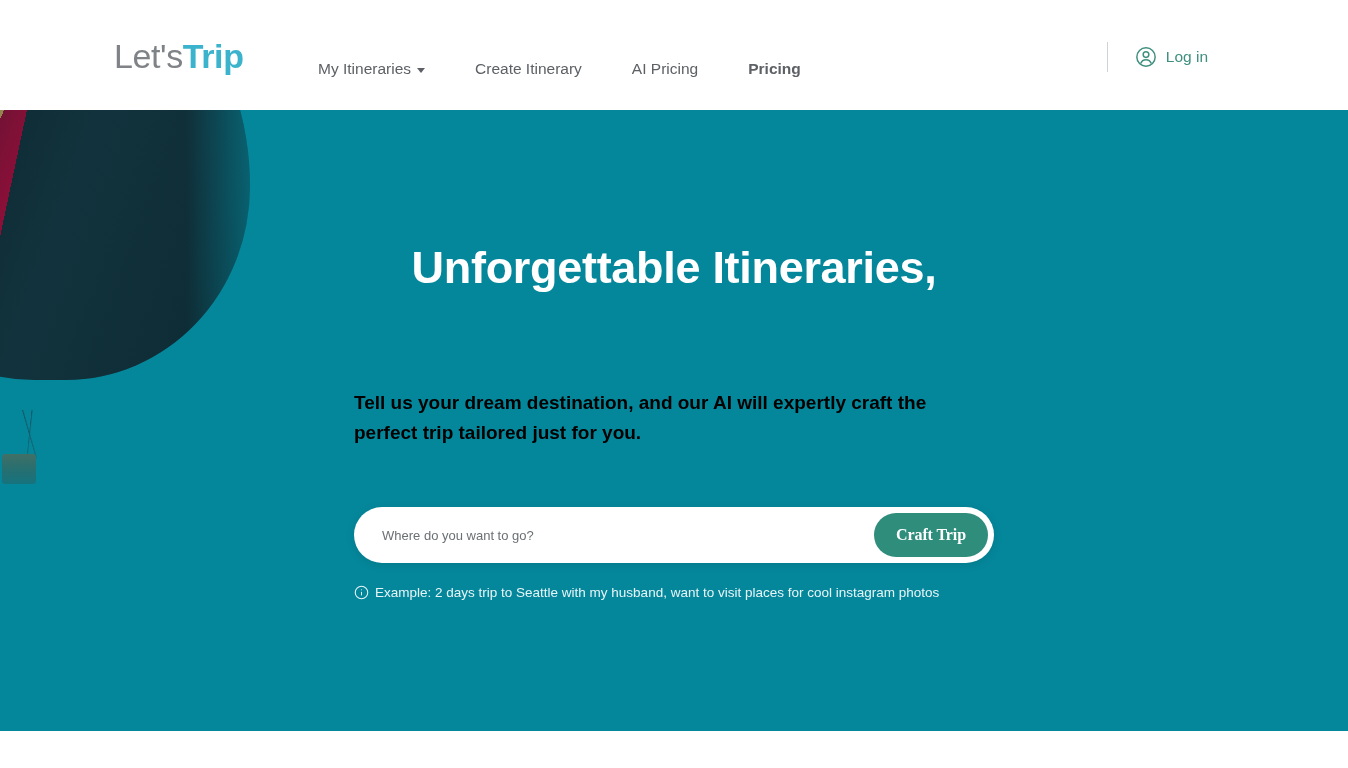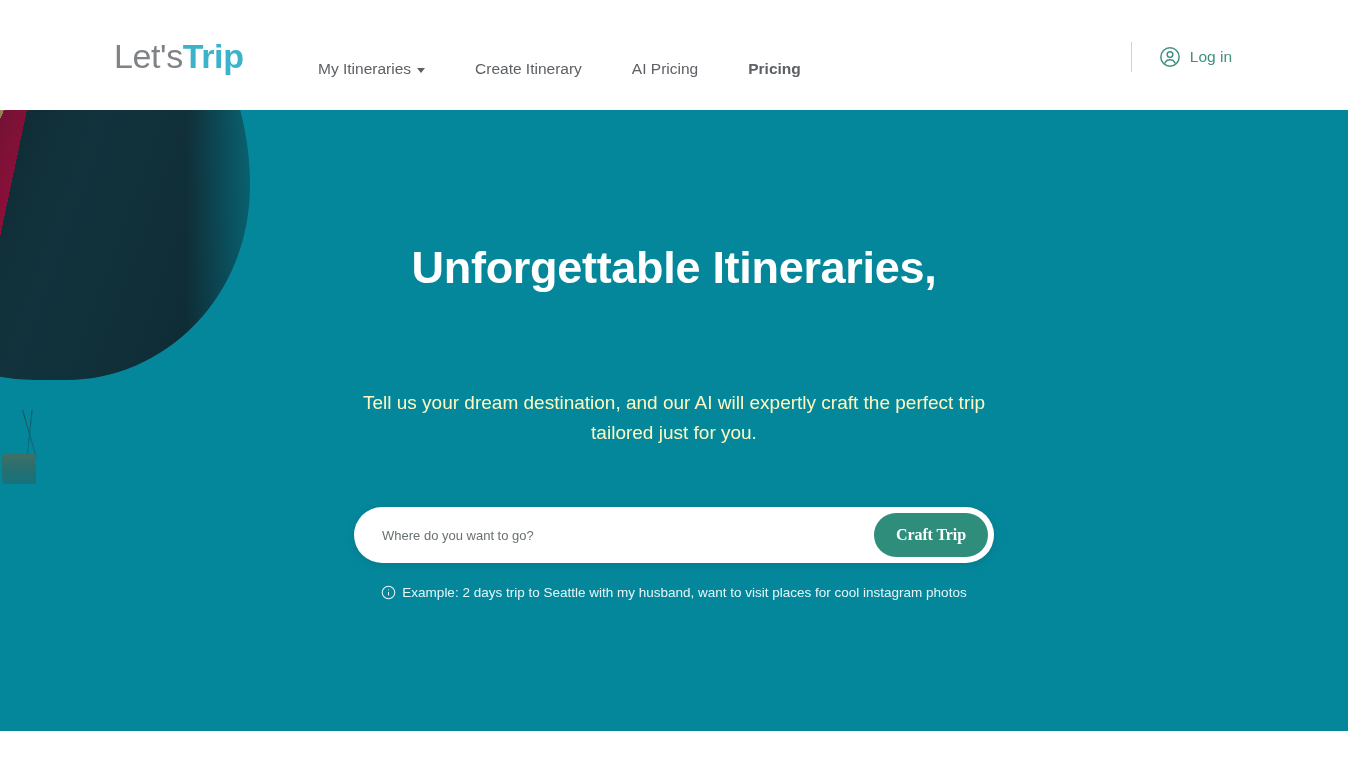--- a/index.html
+++ b/index.html
@@ -77,21 +77,21 @@
     border-left: 4.5px solid transparent;
     border-right: 4.5px solid transparent;
     border-top: 5px solid #5d6165;
     display: inline-block;
     position: relative;
     top: 1px;
   }
 
   .header-right {
     position: absolute;
-    right: 116px;
+    right: 140px;
     top: 42px;
     display: flex;
     align-items: center;
     gap: 0;
   }
   .header-divider {
     width: 1px;
     height: 30px;
     background: #cfd3d6;
     margin-right: 27px;
@@ -213,25 +213,24 @@
     letter-spacing: -0.3px;
   }
   .hero-title-line { display: block; }
 
   .hero-subtitle {
     position: absolute;
     top: 278px;
     left: 50%;
     transform: translateX(-50%);
     width: 640px;
-    text-align: center;
-    color: #fef9c3;
+    color: #000000;
     font-size: 19px;
     line-height: 30px;
-    font-weight: 400;
+    font-weight: 700;
   }
 
   .search-wrap {
     position: absolute;
     top: 397px;
     left: 50%;
     transform: translateX(-50%);
     width: 640px;
     height: 56px;
     background: #ffffff;
@@ -268,21 +267,20 @@
     white-space: nowrap;
     letter-spacing: -0.1px;
   }
 
   .example-hint {
     position: absolute;
     top: 473px;
     left: 50%;
     transform: translateX(-50%);
     width: 640px;
-    text-align: center;
     color: #e7f5f7;
     font-size: 13.5px;
     line-height: 20px;
   }
   .info-icon {
     display: inline-block;
     vertical-align: -3px;
     margin-right: 6px;
   }
   .info-icon svg { display: block; }

